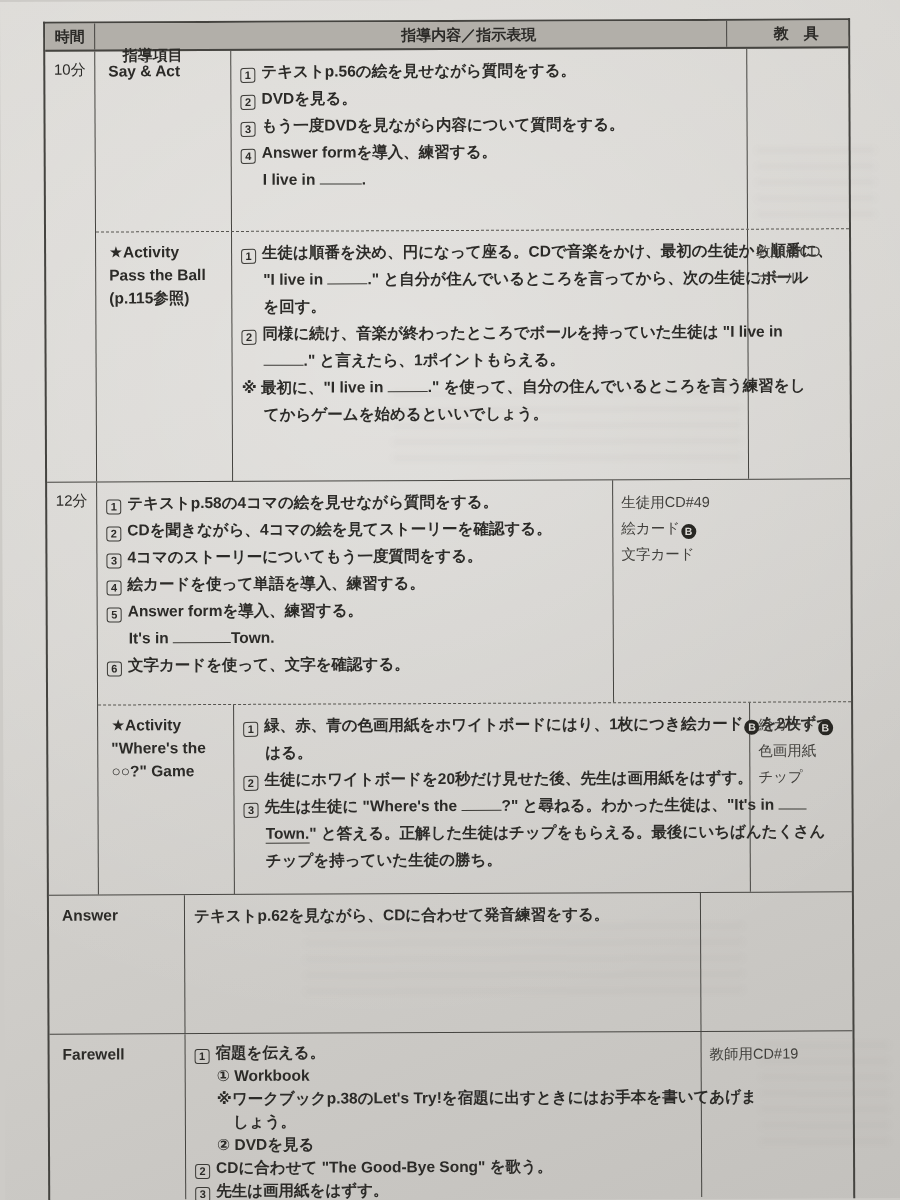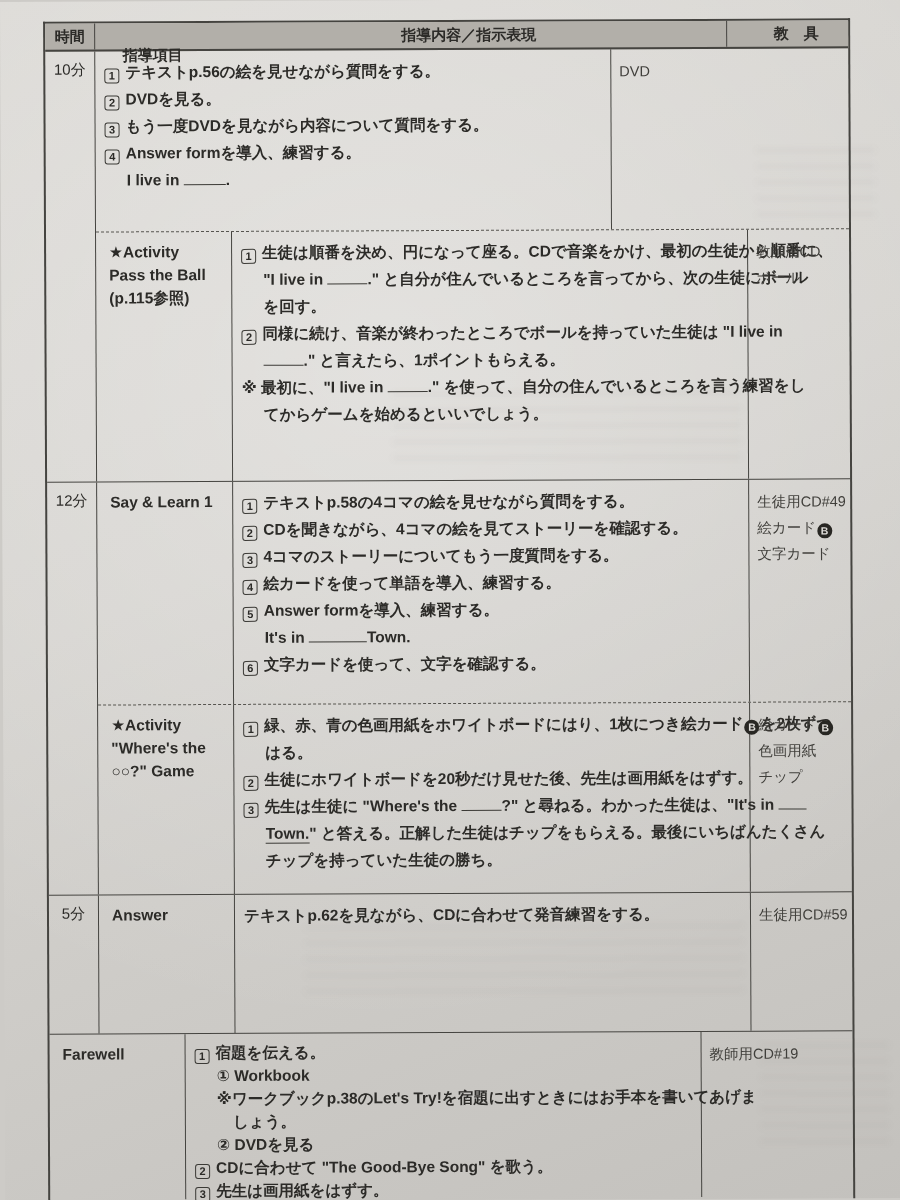--- a/index.html
+++ b/index.html
@@ -83,29 +83,29 @@
       <div class="hcell c-time vb">時間</div>
       <div class="hcell c-item vb">指導項目</div>
       <div class="hcell c-content vb">指導内容／指示表現</div>
       <div class="hcell c-tools">教　具</div>
     </div>
     <div id="tbody">
         <div class="block">
           <div class="time-cell">10分</div>
           <div class="block-rows">
             <div class="section" style="height: 180px;">
+              <div class="item-cell">
+                <div>Say &amp; Act</div>
+              </div>
               <div class="content-cell">
                 <div class="cline" style="line-height: 27px;"><span class="boxnum">1</span><span>テキストp.56の絵を見せながら質問をする。</span></div>
                 <div class="cline" style="line-height: 27px;"><span class="boxnum">2</span><span>DVDを見る。</span></div>
                 <div class="cline" style="line-height: 27px;"><span class="boxnum">3</span><span>もう一度DVDを見ながら内容について質問をする。</span></div>
                 <div class="cline" style="line-height: 27px;"><span class="boxnum">4</span><span>Answer formを導入、練習する。</span></div>
                 <div class="cline" style="line-height: 27px; padding-left: 22px;"><span>I live in </span><span class="blank" style="width: 42px;"></span><span>.</span></div>
-              </div>
-              <div class="tools-cell">
-                <div><span>DVD</span></div>
               </div>
             </div>
             <div class="section" style="height: 250px;">
               <div class="item-cell">
                 <div>★Activity</div>
                 <div>Pass the Ball</div>
                 <div>(p.115参照)</div>
               </div>
               <div class="content-cell">
                 <div class="cline" style="line-height: 27px;"><span class="boxnum">1</span><span>生徒は順番を決め、円になって座る。CDで音楽をかけ、最初の生徒から順番に、</span></div>
@@ -120,23 +120,20 @@
                 <div><span>教師用CD</span></div>
                 <div><span>ボール</span></div>
               </div>
             </div>
           </div>
         </div>
         <div class="block">
           <div class="time-cell">12分</div>
           <div class="block-rows">
             <div class="section" style="height: 222px;">
-              <div class="item-cell">
-                <div>Say &amp; Learn 1</div>
-              </div>
               <div class="content-cell">
                 <div class="cline" style="line-height: 27px;"><span class="boxnum">1</span><span>テキストp.58の4コマの絵を見せながら質問をする。</span></div>
                 <div class="cline" style="line-height: 27px;"><span class="boxnum">2</span><span>CDを聞きながら、4コマの絵を見てストーリーを確認する。</span></div>
                 <div class="cline" style="line-height: 27px;"><span class="boxnum">3</span><span>4コマのストーリーについてもう一度質問をする。</span></div>
                 <div class="cline" style="line-height: 27px;"><span class="boxnum">4</span><span>絵カードを使って単語を導入、練習する。</span></div>
                 <div class="cline" style="line-height: 27px;"><span class="boxnum">5</span><span>Answer formを導入、練習する。</span></div>
                 <div class="cline" style="line-height: 27px; padding-left: 22px;"><span>It's in </span><span class="blank" style="width: 58px;"></span><span>Town.</span></div>
                 <div class="cline" style="line-height: 27px;"><span class="boxnum">6</span><span>文字カードを使って、文字を確認する。</span></div>
               </div>
               <div class="tools-cell">
@@ -161,31 +158,27 @@
               </div>
               <div class="tools-cell">
                 <div><span>絵カード</span><span class="bcirc">B</span></div>
                 <div><span>色画用紙</span></div>
                 <div><span>チップ</span></div>
               </div>
             </div>
           </div>
         </div>
         <div class="block">
-          <div class="time-cell">5分</div>
           <div class="block-rows">
             <div class="section" style="height: 138px;">
               <div class="item-cell">
                 <div>Answer</div>
               </div>
               <div class="content-cell">
                 <div class="cline" style="line-height: 27px;"><span>テキストp.62を見ながら、CDに合わせて発音練習をする。</span></div>
-              </div>
-              <div class="tools-cell">
-                <div><span>生徒用CD#59</span></div>
               </div>
             </div>
           </div>
         </div>
         <div class="block">
           <div class="block-rows">
             <div class="section" style="height: 165px;">
               <div class="item-cell">
                 <div>Farewell</div>
               </div>

